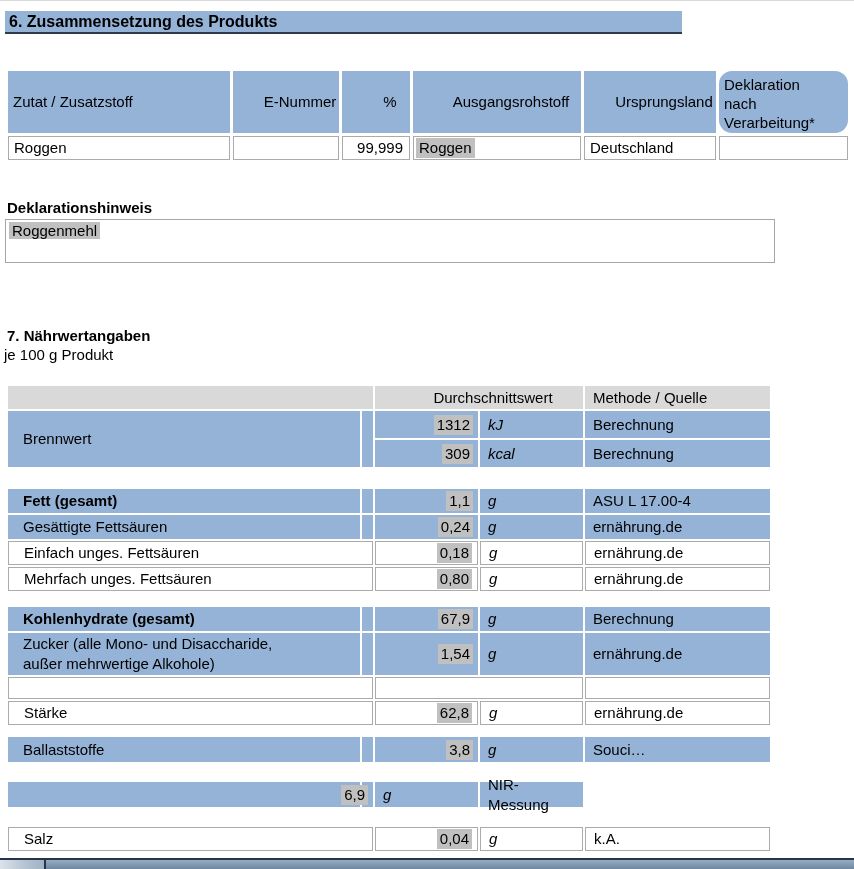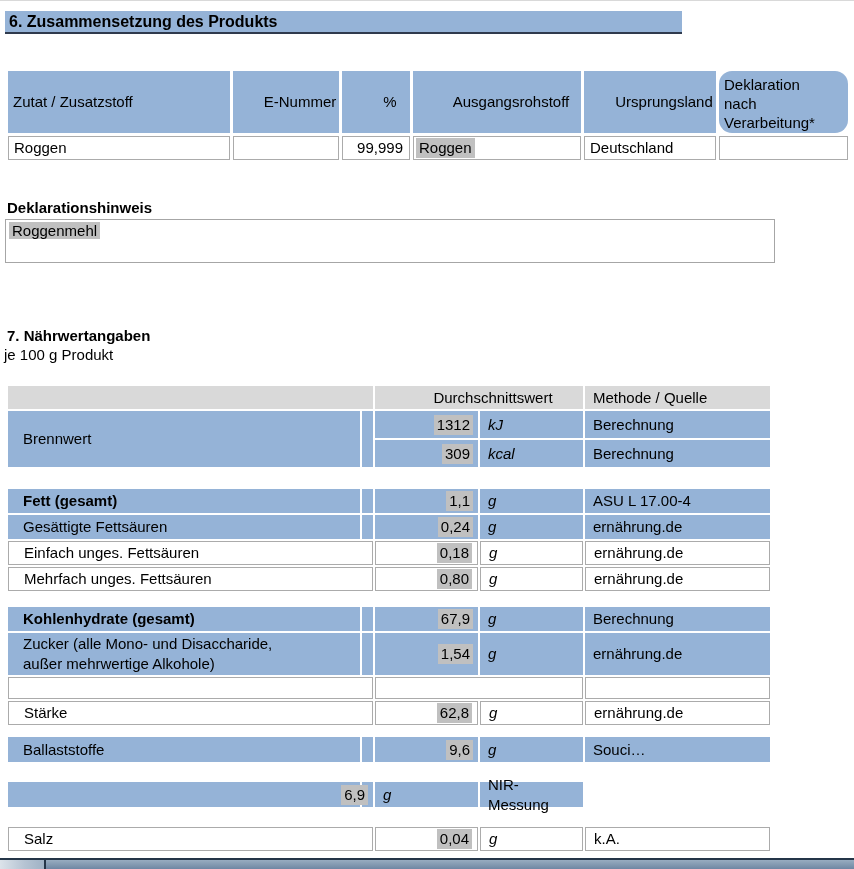--- a/index.html
+++ b/index.html
@@ -186,21 +186,21 @@
       <span class="hl">62,8</span>
     </div>
     <div class="cell wb unit">g</div>
     <div class="cell wb mth">ernährung.de</div>
   </div>
 
   <div class="ngrid nut-ballast">
     <div class="cell blue lbl">Ballaststoffe</div>
     <div class="cell blue"></div>
     <div class="cell blue val">
-      <span class="hl">9,6</span>
+      <span class="hl">3,8</span>
     </div>
     <div class="cell blue unit">g</div>
     <div class="cell blue mth">Souci…</div>
   </div>
 
   <div class="ngrid nut-eiweiss">
     <div class="cell blue"></div>
     <div class="cell blue val">
       <span class="hl">6,9</span>
     </div>

